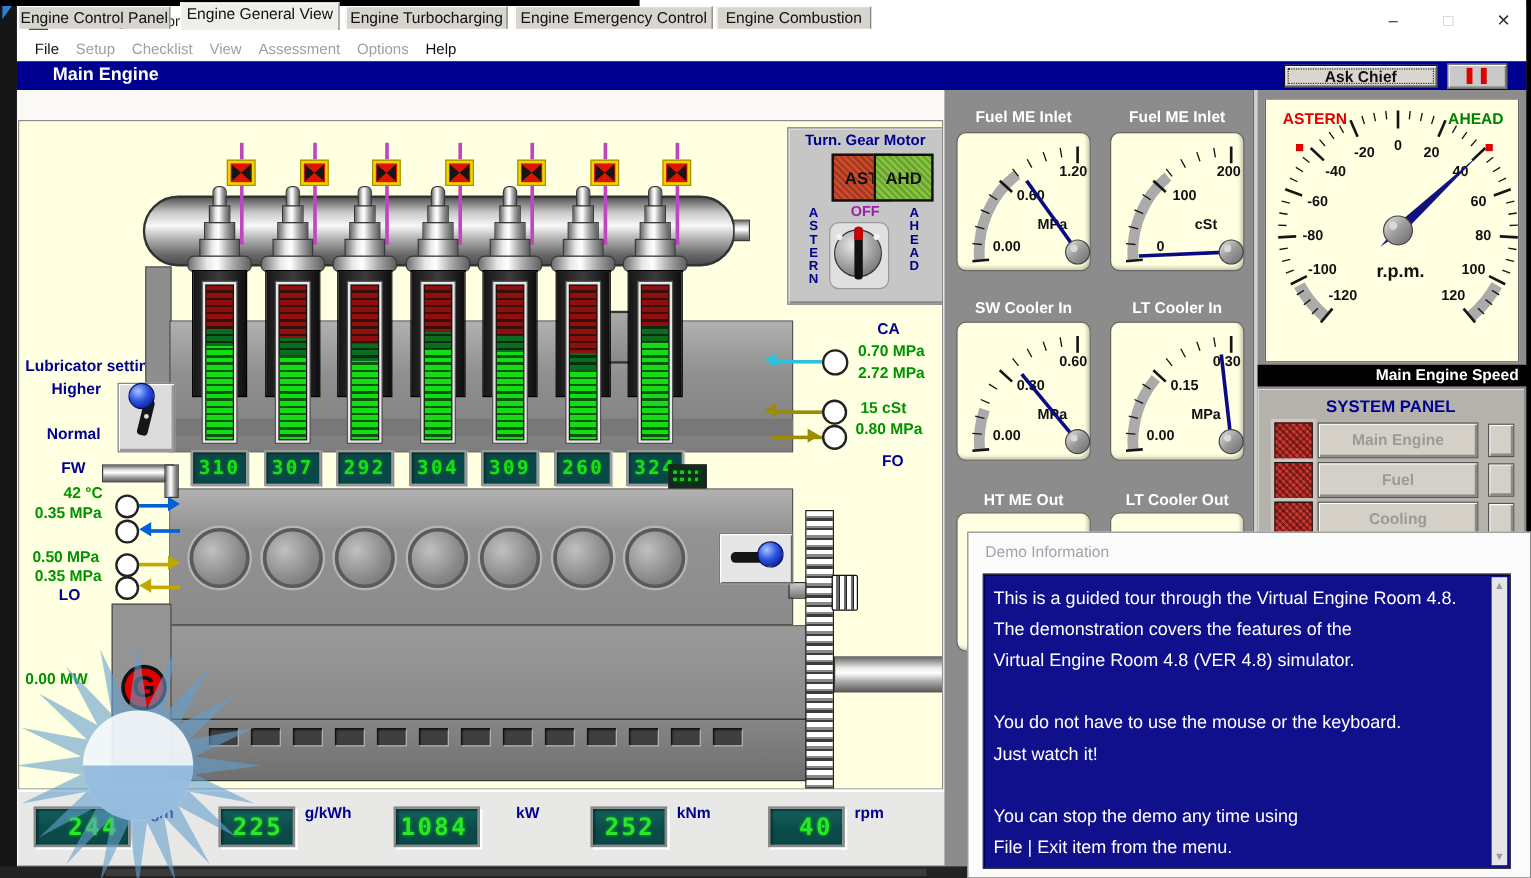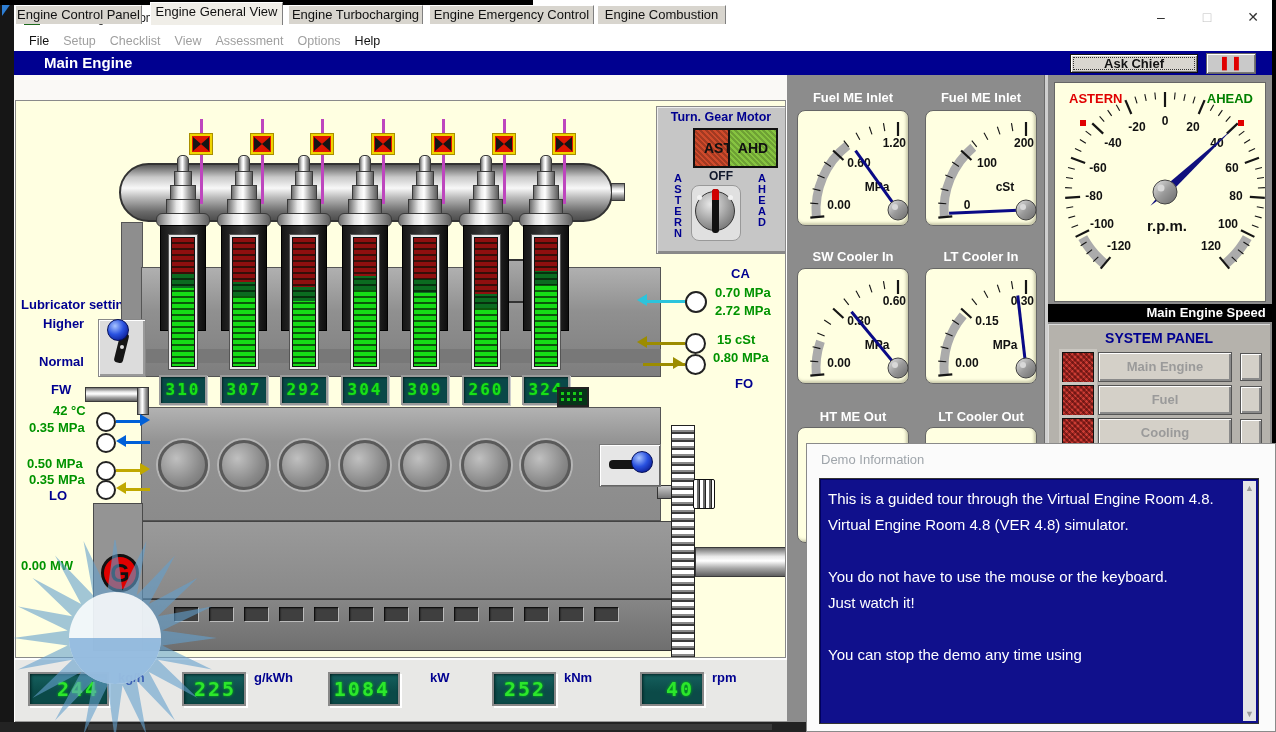--- a/index.html
+++ b/index.html
@@ -87,21 +87,21 @@
   .pline{height:3px;z-index:3;}
   .arrR{width:0;height:0;border-top:6px solid transparent;border-bottom:6px solid transparent;z-index:3;}
   
   #tgm{left:640px;top:5px;width:130px;height:146px;background:#C6C6C6;border:1px solid #888;
        box-shadow:inset 1px 1px 0 #eee,inset -2px -2px 0 #8a8a8a;z-index:5;}
   #tgm-title{left:643px;top:9px;width:124px;text-align:center;font-size:12.5px;font-weight:bold;color:#000090;z-index:6;}
   .tgm-btn{top:27px;width:50px;height:40px;border:2px solid #111;box-sizing:border-box;z-index:6;
            font-weight:bold;font-size:14px;color:#111;text-align:center;line-height:36px;cursor:pointer;}
   #tgm-ast{left:677px;background:#CF4A2B;background-image:repeating-linear-gradient(45deg,rgba(0,0,0,.22) 0 2px,transparent 2px 4px);}
   #tgm-ahd{left:712px;background:#86C440;background-image:repeating-linear-gradient(45deg,rgba(0,0,0,.18) 0 2px,transparent 2px 4px);}
-  #tgm-off{left:685px;top:68px;width:40px;text-align:center;font-size:12px;font-weight:bold;color:#0f172a;z-index:6;}
+  #tgm-off{left:685px;top:68px;width:40px;text-align:center;font-size:12px;font-weight:bold;color:#a21caf;z-index:6;}
   .tgm-vert{top:72px;width:14px;font-size:11px;font-weight:bold;color:#000090;line-height:11px;word-break:break-all;text-align:center;z-index:6;}
   #tgm-knob-panel{left:675px;top:84px;width:48px;height:54px;background:#E0E0E0;border-radius:8px;border:1px solid #999;z-index:6;}
   #tgm-knob{left:679px;top:90px;width:40px;height:40px;border-radius:50%;z-index:7;
             background:radial-gradient(circle at 38% 32%,#e8e8e8,#9a9a9a 55%,#5c5c5c);border:1px solid #333;box-sizing:border-box;}
   #tgm-bar{left:696px;top:88px;width:7px;height:44px;background:#111;border-radius:3px;z-index:8;}
   #tgm-bar-red{left:696px;top:88px;width:7px;height:11px;background:#D00000;border-radius:3px 3px 0 0;z-index:9;}
   .tgm-dot{top:94px;width:5px;height:5px;border-radius:50%;background:#f2f2f2;z-index:9;}
 
   
   .cyl{position:absolute;top:18px;width:60px;height:489px;z-index:3;}
@@ -728,26 +728,28 @@
   <div class="abs sp-btn" style="top:385px">Fuel</div>
   <div class="abs sp-sq" style="top:386px"></div>
   <div class="abs sp-ind" style="top:418px"></div>
   <div class="abs sp-btn" style="top:418px">Cooling</div>
   <div class="abs sp-sq" style="top:419px"></div>
 
   <div class="abs" id="demo-win">
     <div id="demo-title">Demo Information</div>
     <div id="demo-content">
       <div class="demo-line">This is a guided tour through the Virtual Engine Room 4.8.</div>
+      <div class="demo-line">The demonstration covers the features of the</div>
       <div class="demo-line">Virtual Engine Room 4.8 (VER 4.8) simulator.</div>
       <div class="demo-line"></div>
       <div class="demo-line">You do not have to use the mouse or the keyboard.</div>
       <div class="demo-line">Just watch it!</div>
       <div class="demo-line"></div>
       <div class="demo-line">You can stop the demo any time using</div>
+      <div class="demo-line">File | Exit item from the menu.</div>
       <div id="demo-scroll">
         <div class="scr-arrow" style="top:0">▲</div>
         <div class="scr-arrow" style="bottom:0">▼</div>
       </div>
     </div>
   </div>
 
   <svg class="abs" id="sunburst" width="222" height="192" viewBox="0 0 222 192">
     <polygon id="sun-star" points="105.0,-4.0 112.5,50.6 136.5,1.0 126.8,55.2 165.0,15.5 138.9,64.1 187.5,38.0 147.8,76.2 202.0,66.5 152.4,90.5 207.0,98.0 152.4,105.5 202.0,129.5 147.8,119.8 187.5,158.0 138.9,131.9 165.0,180.5 126.8,140.8 136.5,195.0 112.5,145.4 105.0,200.0 97.5,145.4 73.5,195.0 83.2,140.8 45.0,180.5 71.1,131.9 22.5,158.0 62.2,119.8 8.0,129.5 57.6,105.5 3.0,98.0 57.6,90.5 8.0,66.5 62.2,76.2 22.5,38.0 71.1,64.1 45.0,15.5 83.2,55.2 73.5,1.0 97.5,50.6" fill="rgba(100,160,205,0.6)"></polygon>
     <circle cx="105" cy="98" r="46" fill="rgba(255,255,255,0.85)"></circle>

